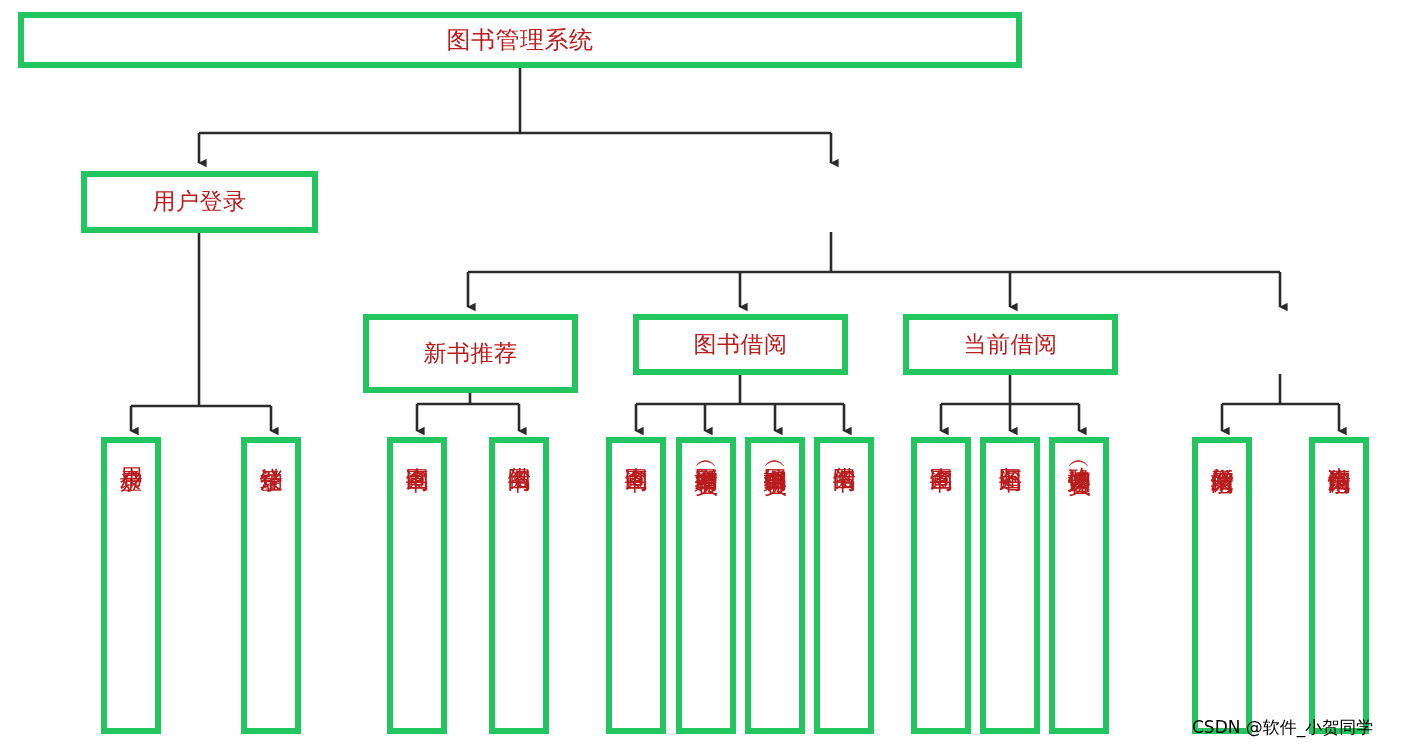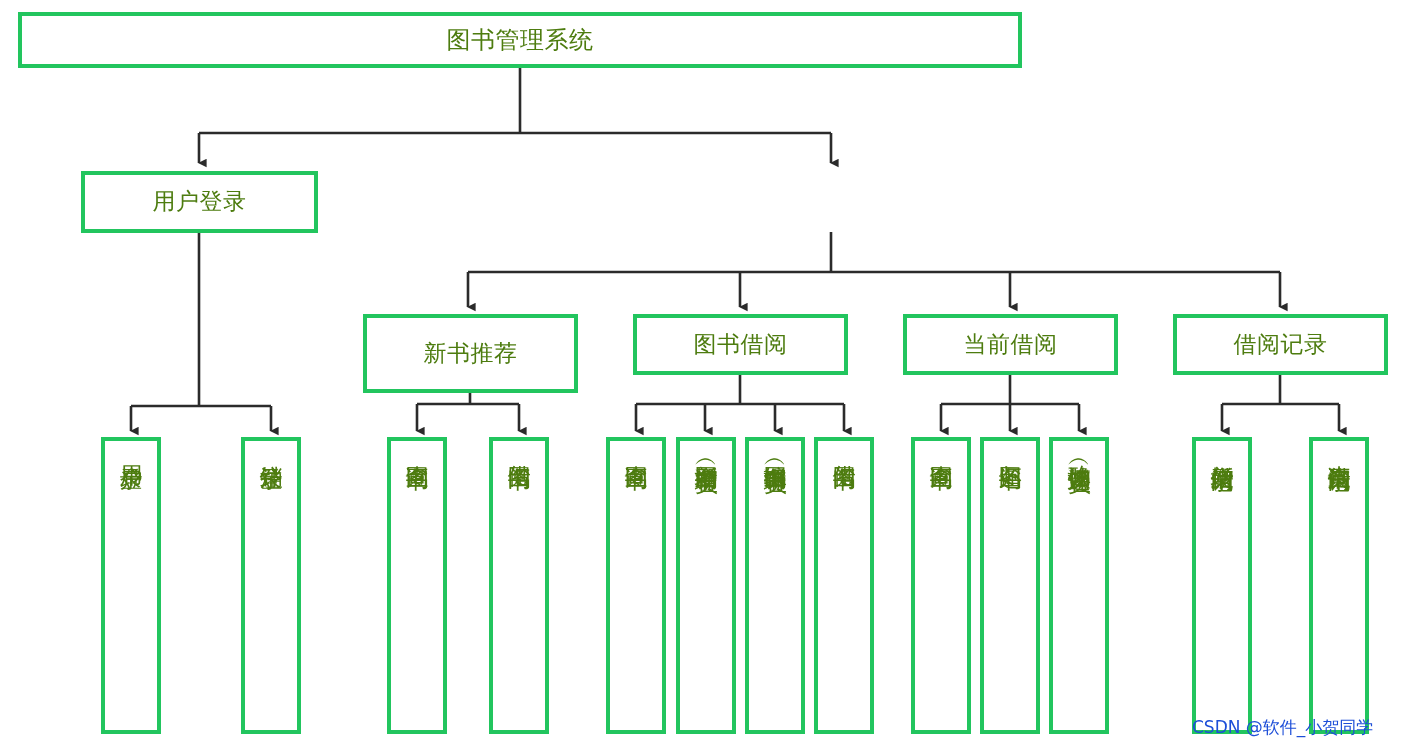--- a/index.html
+++ b/index.html
@@ -21,26 +21,26 @@
     position: absolute;
     left: 0;
     top: 0;
     width: 1405px;
     height: 747px;
     pointer-events: none;
   }
   .node {
     position: absolute;
     box-sizing: border-box;
-    border: 4px solid #22c55e;
+    border: 6px solid #22c55e;
     background: #ffffff;
     display: flex;
     align-items: center;
     justify-content: center;
-    color: #4d7c0f;
+    color: #b91c1c;
   }
   .node .label {
     line-height: 1.12;
     letter-spacing: 0.5px;
     white-space: nowrap;
   }
   .node.horizontal .label {
     font-size: 23px;
   }
   .node.root .label {
@@ -56,21 +56,21 @@
     text-orientation: upright;
     font-size: 23px;
     line-height: 1.02;
     letter-spacing: 1px;
     white-space: nowrap;
     max-height: 285px;
   }
   .watermark {
     position: absolute;
     font-size: 17px;
-    color: #1d4ed8;
+    color: #000000;
     white-space: nowrap;
     user-select: none;
   }
 </style>
 </head>
 <body>
 
 <div id="diagram-canvas">
 
   <svg class="connectors" viewBox="0 0 1405 747" xmlns="http://www.w3.org/2000/svg">
@@ -133,23 +133,20 @@
 
   <div class="node horizontal" style="left:363px; top:314px; width:215px; height:79px;">
     <span class="label">新书推荐</span>
   </div>
   <div class="node horizontal" style="left:903px; top:314px; width:215px; height:61px;">
     <span class="label">当前借阅</span>
   </div>
   <div class="node horizontal" style="left:633px; top:314px; width:215px; height:61px;">
     <span class="label">图书借阅</span>
   </div>
-  <div class="node horizontal" style="left:1173px; top:314px; width:215px; height:61px;">
-    <span class="label">借阅记录</span>
-  </div>
 
   <div class="node vertical" style="left:101px; top:437px; width:60px; height:297px;">
     <span class="label">用户登录</span>
   </div>
   <div class="node vertical" style="left:241px; top:437px; width:60px; height:297px;">
     <span class="label">注销登录</span>
   </div>
 
   <div class="node vertical" style="left:387px; top:437px; width:60px; height:297px;">
     <span class="label">查询图书</span>

